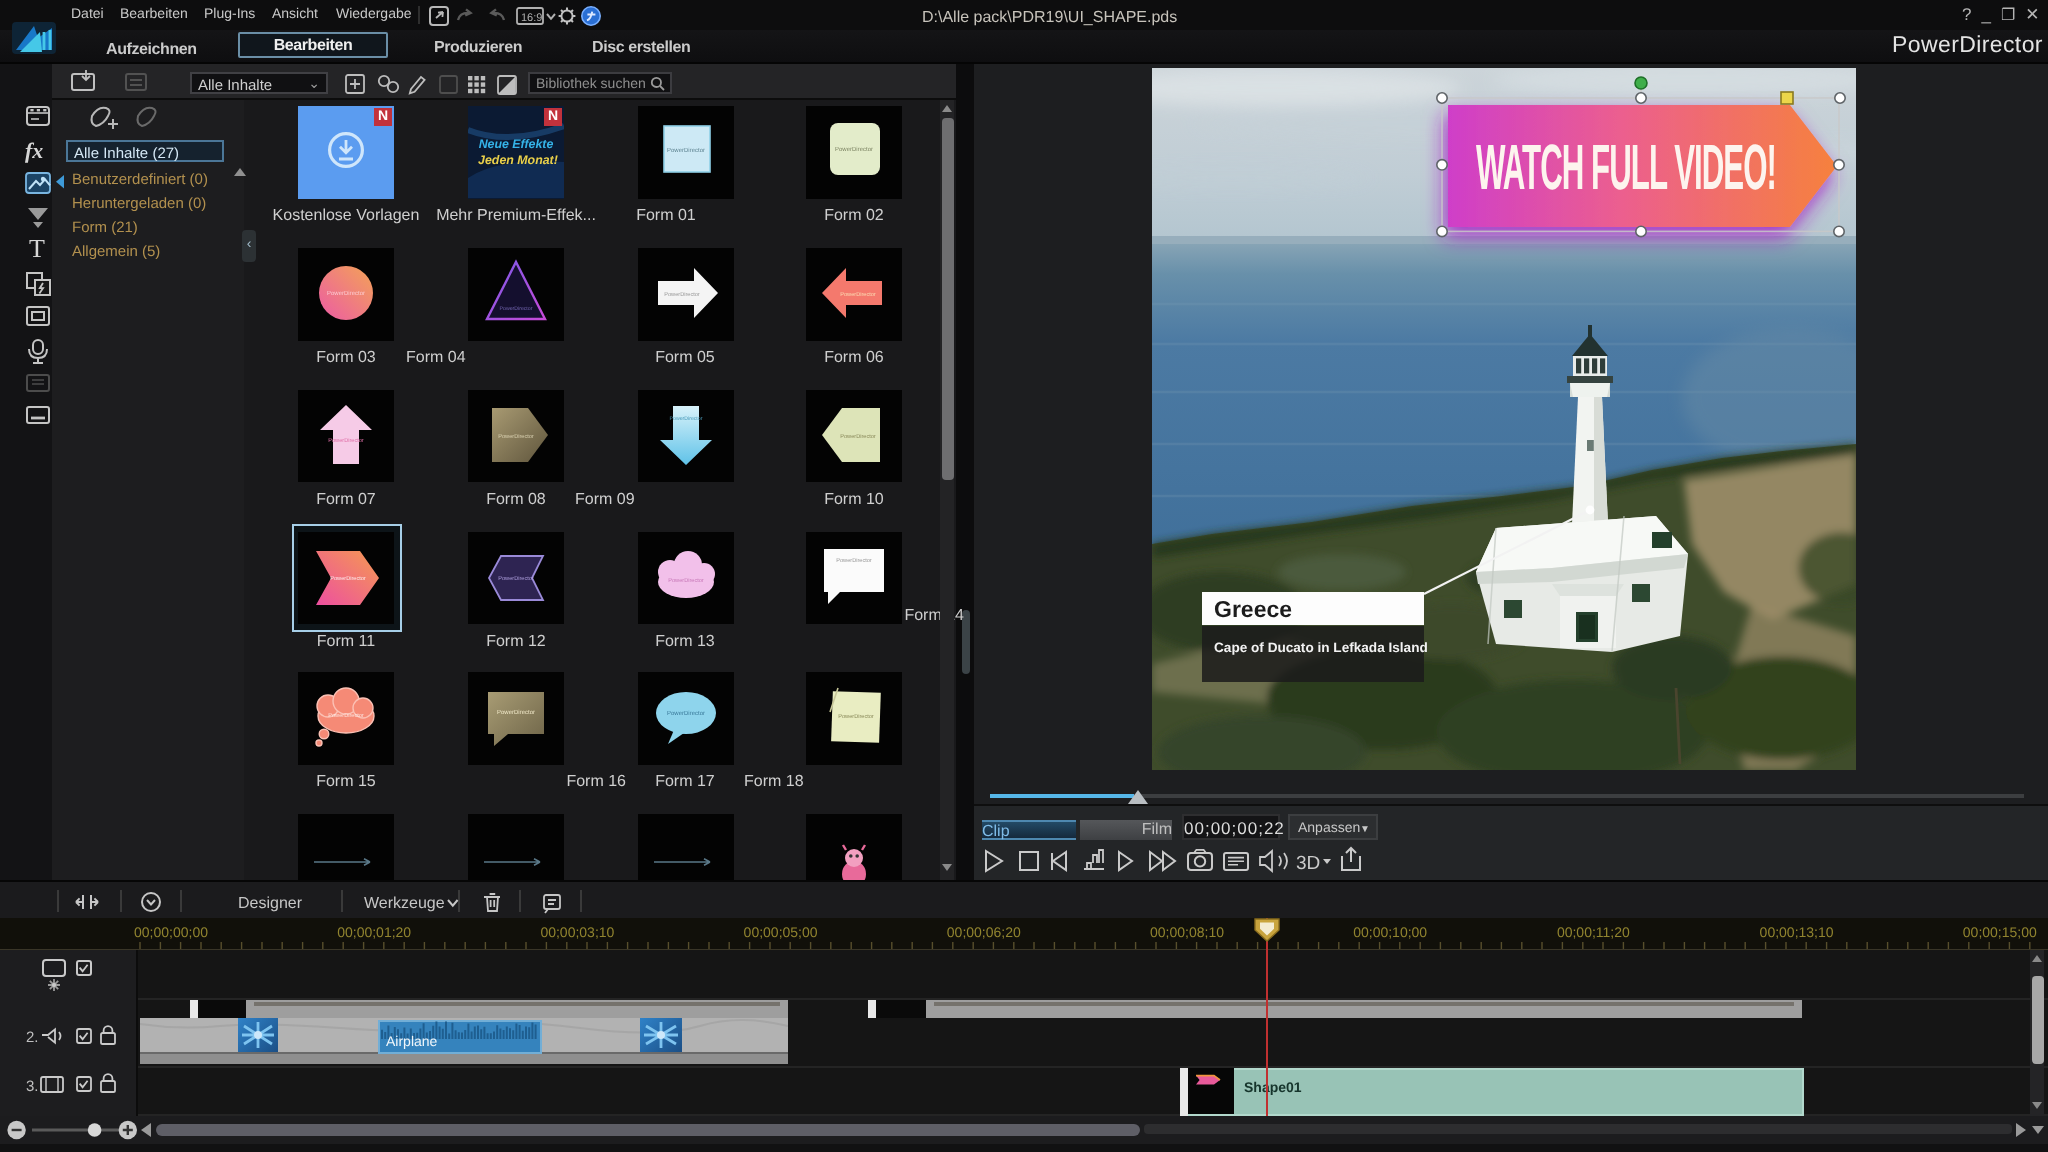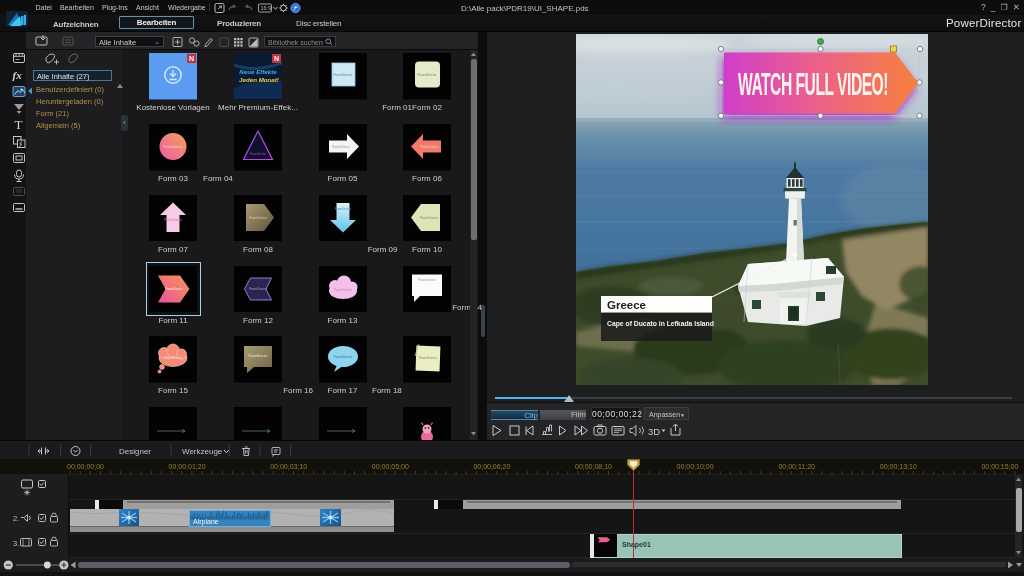--- a/index.html
+++ b/index.html
@@ -43,21 +43,21 @@
 <div class="abs" style="left:0;top:15px;width:1024px;height:17px;background:linear-gradient(#141416,#0e0e10);border-bottom:1px solid #050505"></div>
 <svg class="abs" style="left:6px;top:10px" width="24" height="18" viewBox="0 0 24 18">
  <rect x="0" y="1" width="22" height="16" rx="2" fill="#0e2436"></rect>
  <path d="M2 15 L11 3 L13 9 L20 4 L20 15 Z" fill="#1878c8"></path>
  <path d="M4 16 L14 6 L15 16 Z" fill="#45c8e8"></path>
  <path d="M16 6 v9 M19 5 v10" stroke="#45c8e8" stroke-width="1.4"></path>
 </svg>
 <div class="abs" style="left:53px;top:19.5px;font-size:8px;font-weight:bold;color:#cbcbcb;letter-spacing:-0.2px">Aufzeichnen</div>
 <div class="abs" style="left:119px;top:15.5px;width:75px;height:13px;background:#10161c;border:1px solid #6a8ea6;border-radius:1px;text-align:center;line-height:12px;font-size:8px;font-weight:bold;color:#f0f0f0;letter-spacing:-0.2px">Bearbeiten</div>
 <div class="abs" style="left:217px;top:19px;font-size:8px;font-weight:bold;color:#cbcbcb;letter-spacing:-0.2px">Produzieren</div>
-<div class="abs" style="left:296px;top:19px;font-size:8px;font-weight:normal;color:#cbcbcb;letter-spacing:-0.2px">Disc erstellen</div>
+<div class="abs" style="left:296px;top:19px;font-size:8px;font-weight:bold;color:#cbcbcb;letter-spacing:-0.2px">Disc erstellen</div>
 <div class="abs" style="left:946px;top:17px;font-size:11.5px;color:#e4e4e4;letter-spacing:0.2px">PowerDirector</div>
 
 <div class="abs" style="left:0;top:32px;width:1024px;height:408px;background:#161617"></div>
 <div class="abs" style="left:0;top:32px;width:26px;height:408px;background:#131315"></div>
 <div class="abs" style="left:26px;top:32px;width:96px;height:408px;background:#1d1d1f"></div>
 <div class="abs" style="left:122px;top:32px;width:356px;height:408px;background:#19191b"></div>
 <div class="abs" style="left:26px;top:32px;width:452px;height:18px;background:#242426;border-bottom:1px solid #0c0c0c"></div>
 <div class="abs" style="left:478px;top:32px;width:9px;height:408px;background:#0c0c0d"></div>
 <div class="abs" style="left:487px;top:32px;width:537px;height:408px;background:#1d1e20"></div>
 
@@ -176,21 +176,21 @@
     <text x="24" y="21" font-size="6.2" font-style="italic" font-weight="bold" text-anchor="middle" fill="#35b3e8">Neue Effekte</text>
     <text x="25" y="29" font-size="6.2" font-style="italic" font-weight="bold" text-anchor="middle" fill="#e8cf4a">Jeden Monat!</text>
   </svg>
 <div class="abs" style="left:272px;top:54.3px;width:9px;height:9px;background:#c2323c;color:#fff;font-size:7px;font-weight:bold;text-align:center;line-height:9px">N</div>
 <div class="abs" style="left:203.0px;top:103.3px;width:110px;text-align:center;font-size:8px;color:#cfcfcf;white-space:nowrap">Mehr Premium-Effek...</div>
 <svg class="abs" style="left:318.5px;top:53.3px" width="48" height="46.5" viewBox="0 0 48 46.5">
     <rect width="48" height="46.5" fill="#030303"></rect>
     <rect x="13" y="10" width="23" height="23" fill="#cde9f5" stroke="#8fd0e8" stroke-width="0.8"></rect>
     <text x="24" y="23.2" font-size="3" text-anchor="middle" fill="#49707e" opacity="0.85">PowerDirector</text>
   </svg>
-<div class="abs" style="left:302px;top:103.3px;width:110px;text-align:right;font-size:8px;color:#cfcfcf;white-space:nowrap">Form 01</div>
+<div class="abs" style="left:278px;top:103.3px;width:110px;text-align:center;font-size:8px;color:#cfcfcf;white-space:nowrap">Form 01</div>
 <svg class="abs" style="left:403px;top:53.3px" width="48" height="46.5" viewBox="0 0 48 46.5">
     <rect width="48" height="46.5" fill="#030303"></rect>
     <rect x="12" y="8.5" width="25" height="26" rx="4" fill="#e3ecca"></rect>
     <text x="24" y="22.5" font-size="3" text-anchor="middle" fill="#6a7050" opacity="0.85">PowerDirector</text>
   </svg>
 <div class="abs" style="left:372.0px;top:103.3px;width:110px;text-align:center;font-size:8px;color:#cfcfcf;white-space:nowrap">Form 02</div>
 <svg class="abs" style="left:149px;top:124px" width="48" height="46.5" viewBox="0 0 48 46.5">
     <rect width="48" height="46.5" fill="#030303"></rect>
     <defs>
       <linearGradient id="g03" x1="0" y1="1" x2="1" y2="0">
@@ -248,21 +248,21 @@
     <rect width="48" height="46.5" fill="#030303"></rect>
     <defs>
       <linearGradient id="g09" x1="0" y1="0" x2="0" y2="1">
         <stop offset="0" stop-color="#d8f2fa"></stop>
         <stop offset="1" stop-color="#5fc2e8"></stop>
       </linearGradient>
     </defs>
     <path d="M17.5 8 V25 H11 L24 37.5 L37 25 H30.5 V8 Z" fill="url(#g09)"></path>
     <text x="24" y="15" font-size="2.6" text-anchor="middle" fill="#4a9ab8">PowerDirector</text>
   </svg>
-<div class="abs" style="left:287.5px;top:244.5px;width:110px;text-align:right;font-size:8px;color:#cfcfcf;white-space:nowrap">Form 09</div>
+<div class="abs" style="left:287.5px;top:244.5px;width:110px;text-align:left;font-size:8px;color:#cfcfcf;white-space:nowrap">Form 09</div>
 <svg class="abs" style="left:403px;top:194.5px" width="48" height="46.5" viewBox="0 0 48 46.5">
     <rect width="48" height="46.5" fill="#030303"></rect>
     <path d="M37 9 H18 L8 22.5 L18 36 H37 Z" fill="#dde4b8"></path>
     <text x="26" y="24" font-size="2.8" text-anchor="middle" fill="#8a8a5a">PowerDirector</text>
   </svg>
 <div class="abs" style="left:372.0px;top:244.5px;width:110px;text-align:center;font-size:8px;color:#cfcfcf;white-space:nowrap">Form 10</div>
 <div class="abs" style="left:145.5px;top:262.0px;width:55px;height:53.5px;border:1.2px solid #a7cfe8;background:#0d1418"></div>
 <svg class="abs" style="left:149px;top:265.5px" width="48" height="46.5" viewBox="0 0 48 46.5">
     <rect width="48" height="46.5" fill="#030303"></rect>
     <defs>
@@ -490,21 +490,21 @@
 <circle cx="244.5" cy="7.5" r="3" fill="#3fae4a" stroke="#1e7028" stroke-width="0.8"></circle>
 <rect x="314.5" y="12" width="6" height="6" fill="#ecd64a" stroke="#8a7a1e" stroke-width="0.8"></rect>
 </svg>
 
 <div class="abs" style="left:495px;top:397px;width:517px;height:2px;background:#3c3e40"></div>
 <div class="abs" style="left:495px;top:396.5px;width:72px;height:2.5px;background:#56b7e8"></div>
 <svg class="abs" style="left:563px;top:393.5px" width="12" height="9" viewBox="0 0 12 9">
     <path d="M6 1 L11 8 H1 Z" fill="#b9bec2"></path>
   </svg>
 <div class="abs" style="left:487px;top:402px;width:537px;height:38px;background:#232527;border-top:1px solid #0e0e0e"></div>
-<div class="abs" style="left:491px;top:409.5px;width:47px;height:10.5px;background:linear-gradient(#234a66,#15293c);border-top:1px solid #4e88b0;border-bottom:1px solid #4e88b0;text-align:right;font-size:8px;color:#7fbce8;line-height:10px">Clip</div>
+<div class="abs" style="left:491px;top:409.5px;width:47px;height:10.5px;background:linear-gradient(#234a66,#15293c);border-top:1px solid #4e88b0;border-bottom:1px solid #4e88b0;text-align:left;font-size:8px;color:#7fbce8;line-height:10px">Clip</div>
 <div class="abs" style="left:540px;top:409.5px;width:46px;height:10.5px;background:linear-gradient(#55575a,#3e4043);text-align:right;font-size:8px;color:#bfbfbf;line-height:10px">Film</div>
 <div class="abs" style="left:591px;top:406.5px;width:49px;height:13.5px;background:#141416;border:1px solid #2e2e30;color:#dcdcdc;font-size:8.5px;text-align:center;line-height:13px;letter-spacing:0.5px">00;00;00;22</div>
 <div class="abs" style="left:644px;top:406.5px;width:45px;height:13.5px;background:#2c2e30;border:1px solid #3c3e40;color:#c8c8c8;font-size:7px;line-height:13px;padding-left:4px;white-space:nowrap">Anpassen<span style="font-size:5px;position:absolute;right:3px;top:1px">▼</span></div>
 <svg class="abs" style="left:488px;top:422px" width="200" height="17" viewBox="0 0 200 17">
  <g stroke="#cacaca" stroke-width="1" fill="none">
   <path d="M5 3.5 L13 8.5 L5 13.5 Z"></path>
   <rect x="22" y="4" width="9" height="9"></rect>
   <path d="M45 4 L38.5 8.5 L45 13 Z M38 4.5 V13"></path>
   <path d="M54 12.5 h10 M55.5 12.5 v-3 h2 v3 m1-3 v-4 h2 v4 m1 0 v-6.5 h2 v6.5" stroke-width="0.9"></path>
   <path d="M71.5 4 L78 8.5 L71.5 13 Z"></path>

